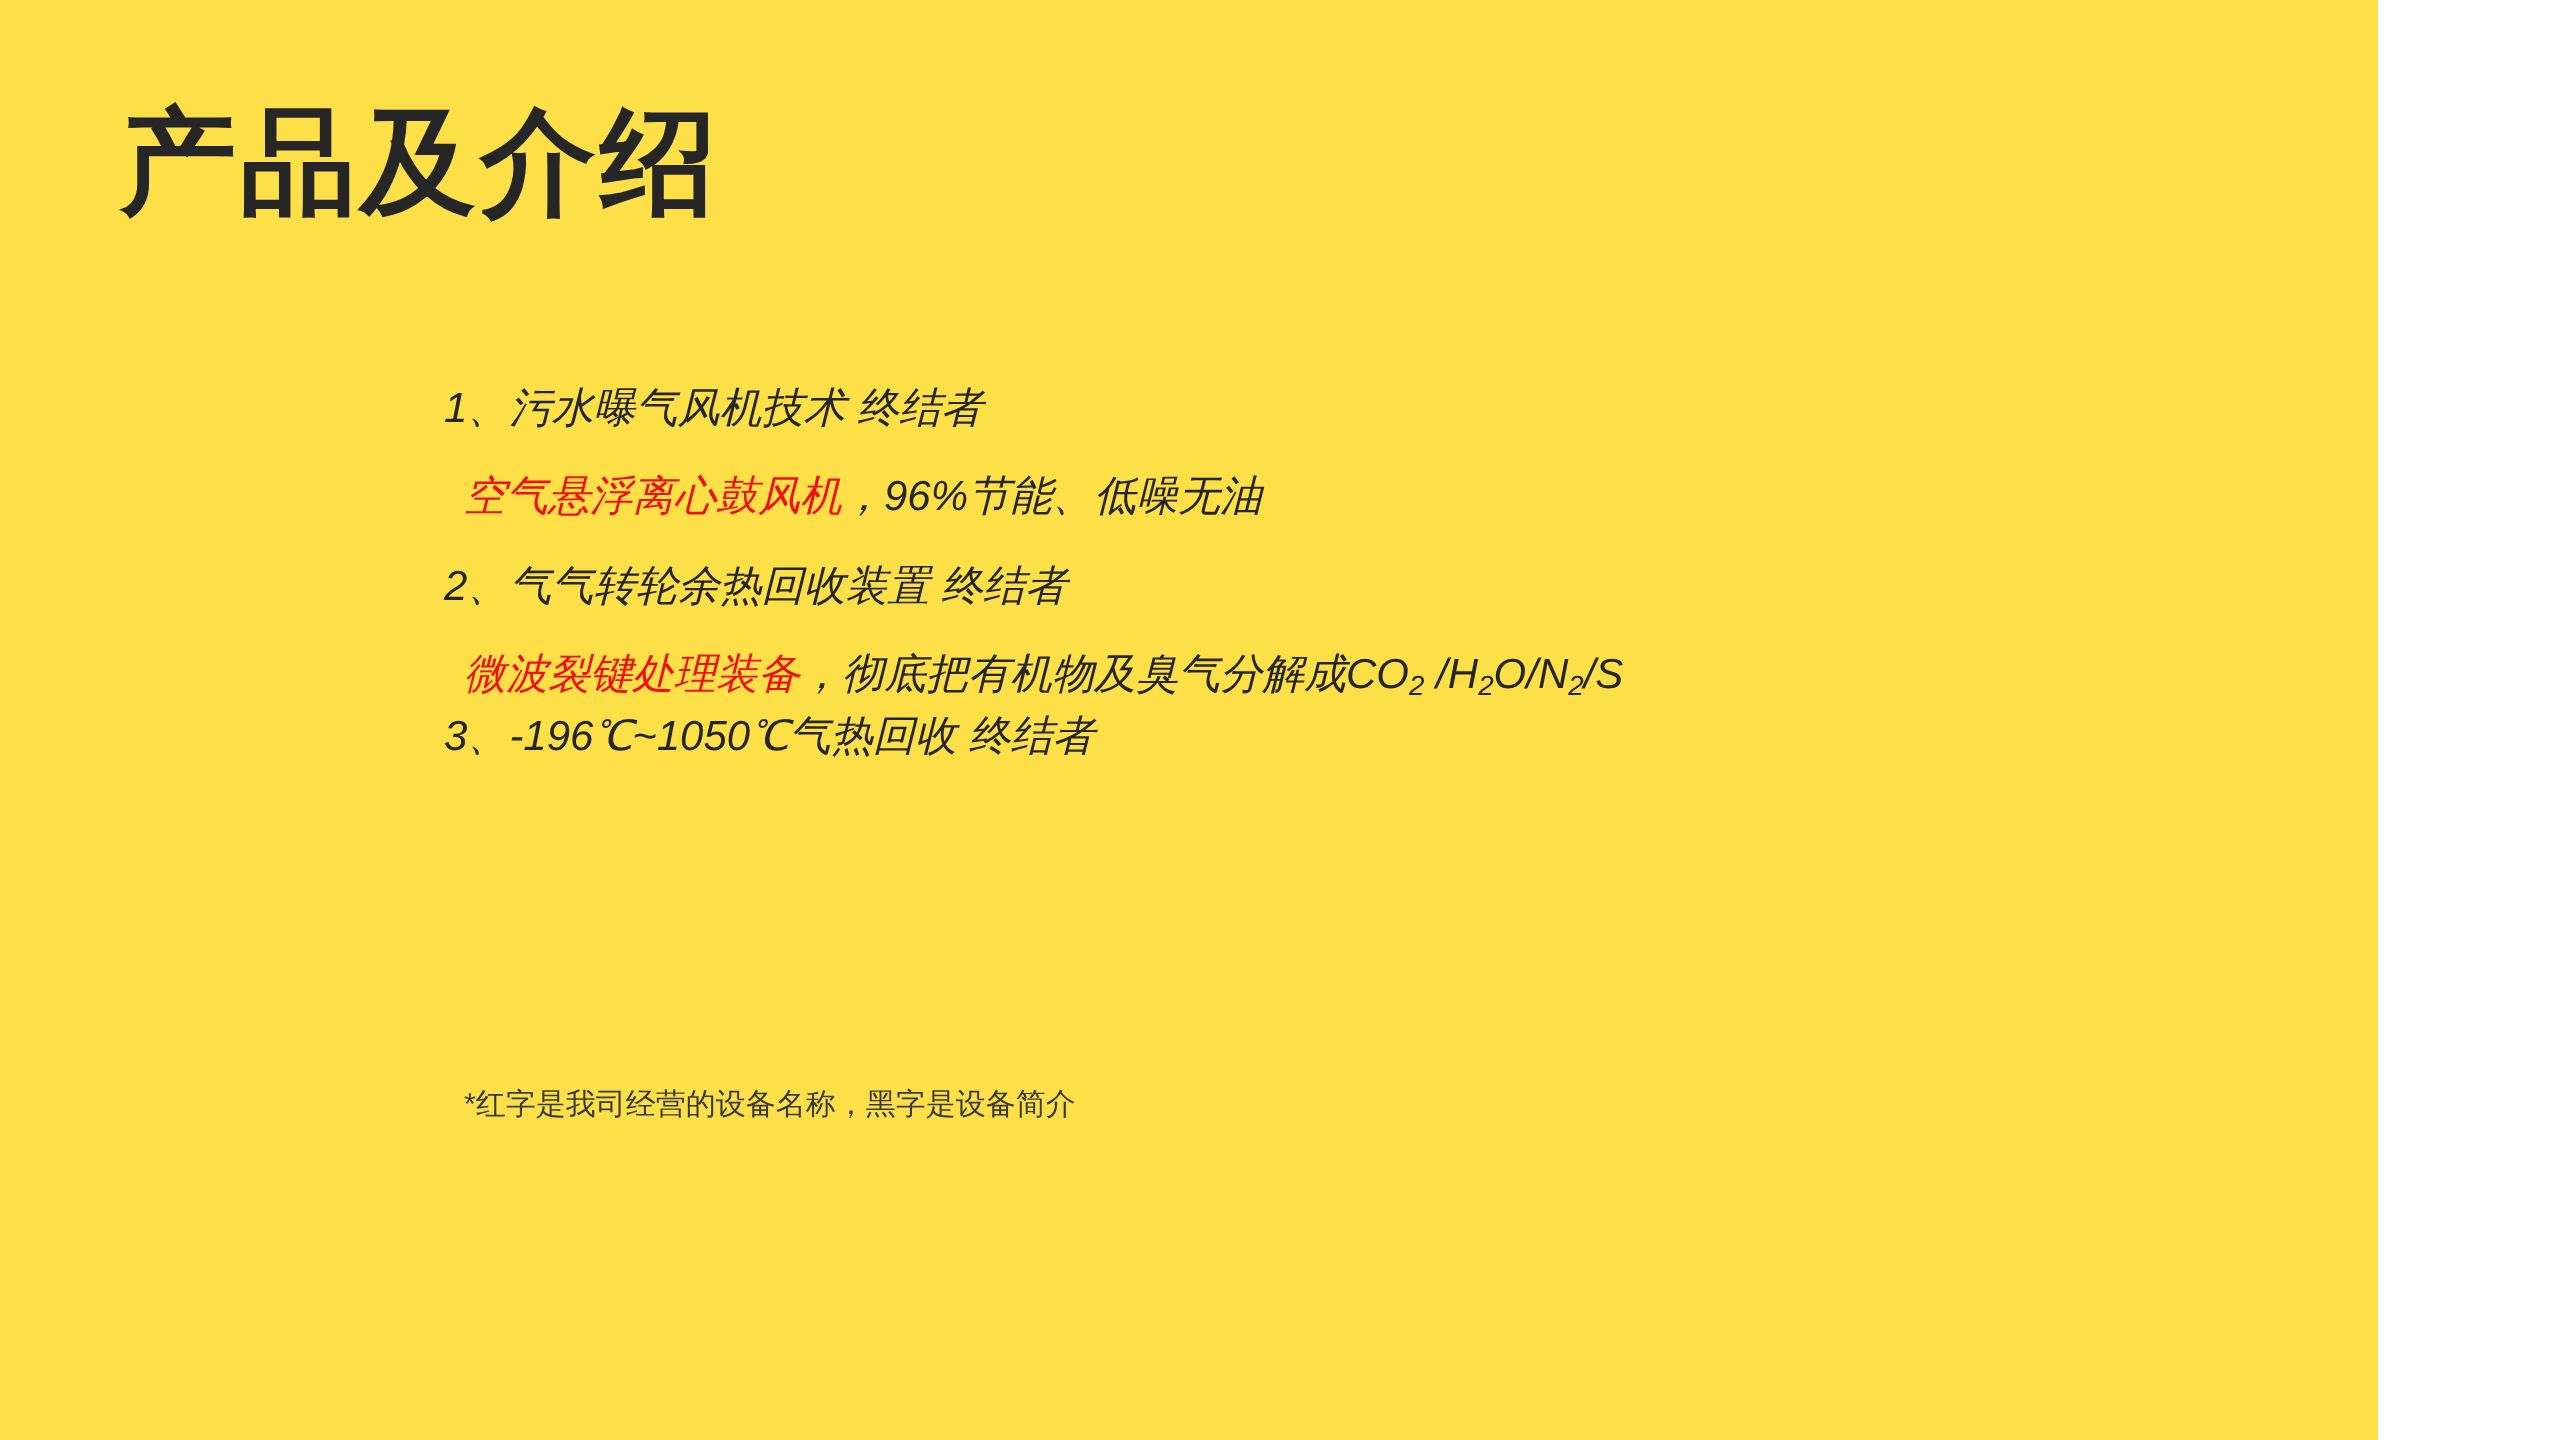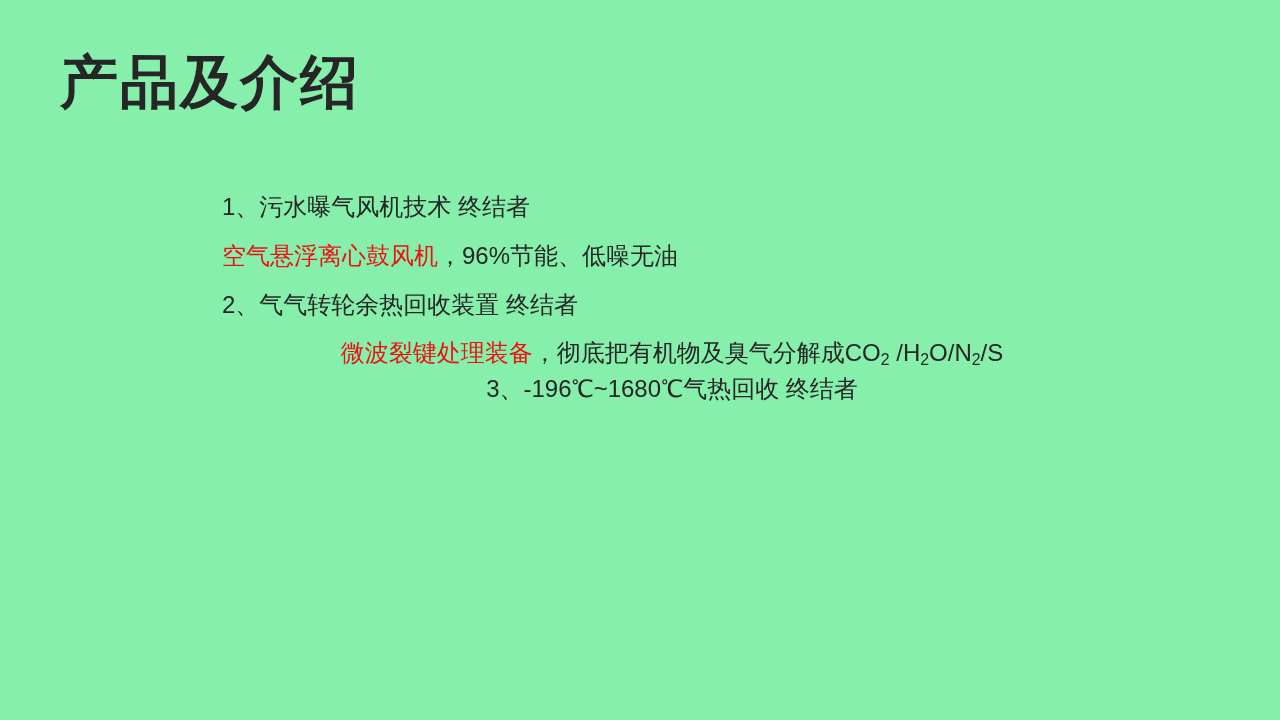--- a/index.html
+++ b/index.html
@@ -2,23 +2,23 @@
 <html lang="zh"><head>
 <meta charset="utf-8">
 <style>
   html, body {
     margin: 0;
     padding: 0;
     background: #ffffff;
   }
   .slide {
     position: relative;
-    width: 1280px;
+    width: 1189px;
     height: 720px;
-    background: #86efac;
+    background: #fde047;
     overflow: hidden;
     font-family: "Liberation Sans", sans-serif;
     color: #1a1a1a;
   }
   .slide-title {
     position: absolute;
     left: 60px;
     top: 50px;
     font-size: 58px;
     font-weight: bold;
@@ -26,34 +26,35 @@
     color: #262626;
     line-height: 1.1;
   }
   .body-block {
     position: absolute;
     left: 222px;
     top: 190px;
     width: 900px;
   }
   .line {
-    font-size: 24px;
+    font-size: 21px;
     line-height: 1.45;
     color: #262626;
     white-space: normal;
+    font-style: italic;
   }
   .line.spaced {
     margin-bottom: 14px;
   }
   .line.tight {
     margin-bottom: 0px;
-    text-align: center;
   }
   .red {
     color: #ee1111;
+    margin-left: 10px;
   }
   .black {
     color: #262626;
   }
   sub {
     font-size: 0.66em;
     vertical-align: -0.25em;
   }
   .footnote {
     position: absolute;
@@ -82,22 +83,23 @@
 
     <div class="line spaced">
       <span class="black">2、</span><span class="black">气气转轮余热回收装置 终结者</span>
     </div>
 
     <div class="line tight">
       <span class="red">微波裂键处理装备</span><span class="black">，彻底把有机物及臭气分解成CO</span><sub class="black">2</sub><span class="black"> /H</span><sub class="black">2</sub><span class="black">O/N</span><sub class="black">2</sub><span class="black">/S</span>
     </div>
 
     <div class="line tight">
-      <span class="black">3、</span><span class="black">-196℃~1680℃气热回收 终结者</span>
+      <span class="black">3、</span><span class="black">-196℃~1050℃气热回收 终结者</span>
     </div>
 
 
 
 
   </div>
 
+  <div class="footnote">*红字是我司经营的设备名称，黑字是设备简介</div>
 
 </div>
 
 </body></html>

